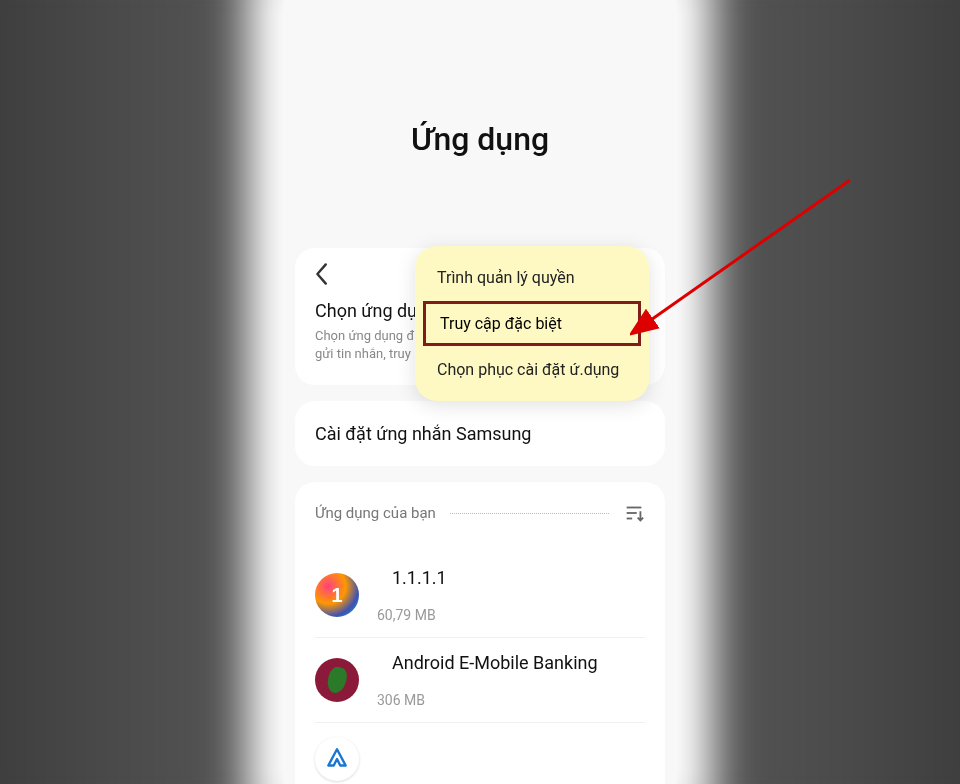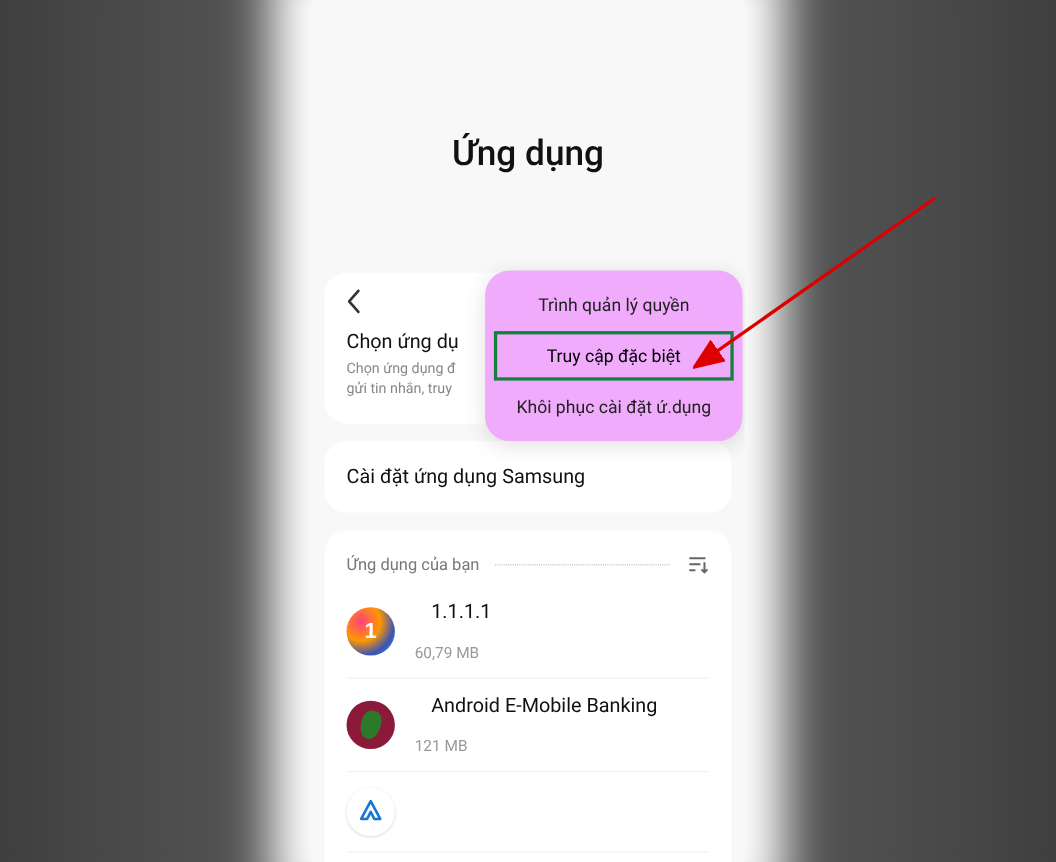--- a/index.html
+++ b/index.html
@@ -76,52 +76,51 @@
     .section-default {
       margin-top: 0;
       padding-top: 52px;
     }
     .section-samsung {
       margin-top: 16px;
     }
     .popup {
       position: absolute;
       top: 246px;
-      right: 2px;
+      right: 28px;
       width: 234px;
-      background: #f0abfc;
+      background: #fef9c3;
       border-radius: 22px;
       box-shadow: 0 4px 20px rgba(0,0,0,0.12);
       z-index: 10;
       padding: 8px 0;
-      text-align: center;
     }
     .popup-item {
       padding: 14px 22px;
       font-size: 16px;
       color: #222;
     }
     .popup-item-highlighted {
-      border: 3px solid #15803d;
+      border: 3px solid #7f1d1d;
       margin: 0 8px;
     }
     .popup-item-highlighted .popup-item-inner {
       padding: 10px 14px;
     }
     .apps-container {
       background: #fff;
       margin: 16px 12px 0 12px;
       border-radius: 20px 20px 0 0;
       padding: 20px 20px 0 20px;
     }
     .apps-header {
       display: flex;
       align-items: center;
       justify-content: space-between;
-      margin-bottom: 8px;
+      margin-bottom: 29px;
     }
     .apps-header-title {
       font-size: 15px;
       color: #777;
     }
     .apps-header-line {
       flex: 1;
       border-top: 1.5px dotted #bbb;
       margin: 0 14px;
     }
@@ -221,21 +220,21 @@
     </svg>
   </div>
 
   <div class="section section-default">
     <div class="section-title">Chọn ứng dụ</div>
     <div class="section-subtitle" style="white-space:pre-line">Chọn ứng dụng đ
 gửi tin nhắn, truy</div>
   </div>
 
   <div class="section section-samsung">
-    <div class="section-title">Cài đặt ứng dụng Samsung</div>
+    <div class="section-title">Cài đặt ứng nhắn Samsung</div>
   </div>
 
   <div class="apps-container">
     <div class="apps-header">
       <span class="apps-header-title">Ứng dụng của bạn</span>
       <span class="apps-header-line"></span>
       <svg class="sort-icon" viewBox="0 0 24 24">
         <line x1="4" y1="6" x2="20" y2="6" stroke="#666" stroke-width="2"></line>
         <line x1="4" y1="12" x2="15" y2="12" stroke="#666" stroke-width="2"></line>
         <line x1="4" y1="18" x2="10" y2="18" stroke="#666" stroke-width="2"></line>
@@ -250,21 +249,21 @@
       <div class="app-info">
         <div class="app-name">1.1.1.1</div>
         <div class="app-size">60,79 MB</div>
       </div>
     </div>
 
     <div class="app-row">
       <div class="app-icon icon-agribank"></div>
       <div class="app-info">
         <div class="app-name">Android E-Mobile Banking</div>
-        <div class="app-size">121 MB</div>
+        <div class="app-size">306 MB</div>
       </div>
     </div>
 
     <div class="app-row">
       <div class="app-icon icon-androidauto">
         <svg width="26" height="26" viewBox="0 0 24 24">
           <path d="M12 3 L4 18 L9 18 L12 12 L15 18 L20 18 Z" fill="none" stroke="#1976d2" stroke-width="2.2" stroke-linejoin="round"></path>
         </svg>
       </div>
       <div class="app-info">
@@ -279,21 +278,21 @@
   <div class="popup">
     <div class="popup-item">
       <span>Trình quản lý quyền</span>
     </div>
     <div class="popup-item-highlighted">
       <div class="popup-item-inner">
         <span>Truy cập đặc biệt</span>
       </div>
     </div>
     <div class="popup-item">
-      <span>Khôi phục cài đặt ứ.dụng</span>
+      <span>Chọn phục cài đặt ứ.dụng</span>
     </div>
   </div>
 </div>
 
 <svg class="arrow-annotation" width="240" height="200">
   <defs>
     <marker id="arrowhead" markerWidth="10" markerHeight="8" refX="2" refY="4" orient="auto">
       <polygon points="0 0, 10 4, 0 8" fill="#d00"></polygon>
     </marker>
   </defs>

